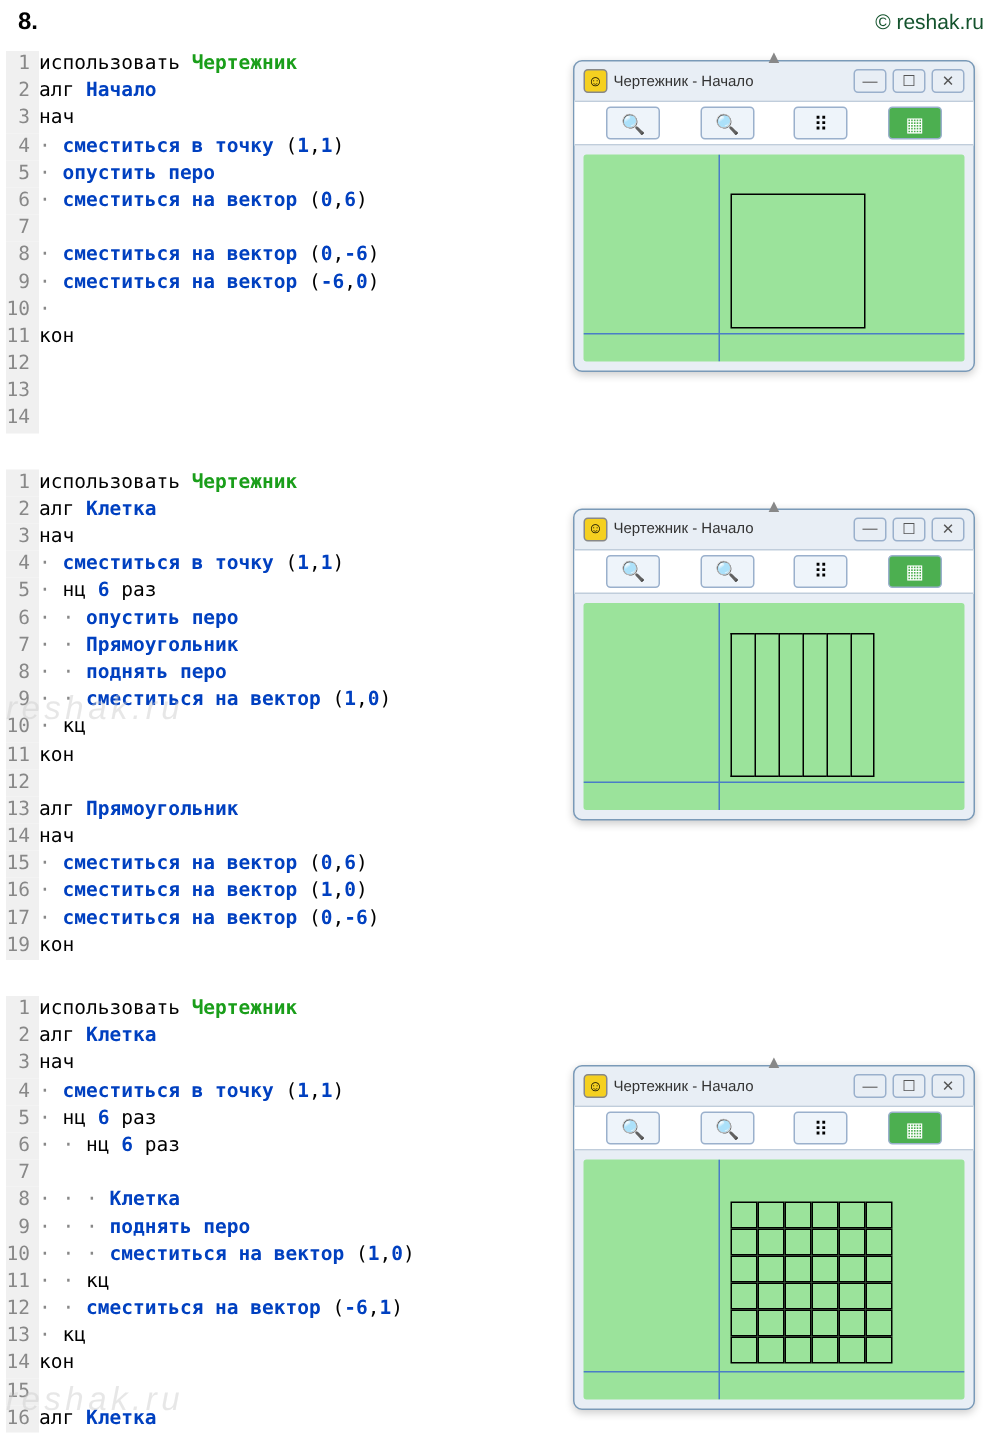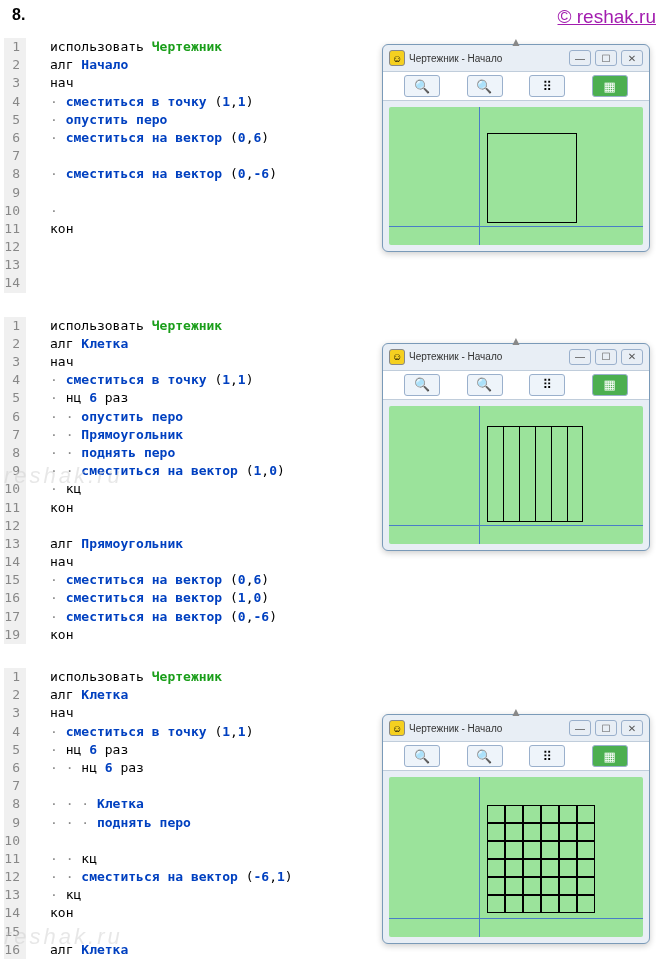--- a/index.html
+++ b/index.html
@@ -1,24 +1,24 @@
 <!DOCTYPE html>
 <html><head>
 <meta charset="utf-8">
 <style>
   * { box-sizing: border-box; margin: 0; padding: 0; }
   body { font-family: Arial, sans-serif; font-size: 13px; width: 668px; background: #fff; position: relative; }
   .header { display: flex; justify-content: space-between; padding: 6px 12px; }
   .task-num { font-weight: bold; font-size: 16px; }
-  .copyright { font-size: 19px; color: #a21caf; text-decoration: underline; }
+  .copyright { font-size: 14px; color: #14532d; }
   .section { position: relative; margin-bottom: 8px; }
   .code-block { padding: 4px 0 4px 4px; font-family: Consolas, monospace; font-size: 13px; line-height: 1.4; width: 360px; }
   .code-line { display: flex; align-items: baseline; }
   .line-num { width: 22px; text-align: right; color: #888; padding-right: 6px; flex-shrink: 0; background: #f0f0f0; user-select: none; }
-  .code-text { white-space: pre; padding-left: 24px; }
+  .code-text { white-space: pre; }
   .kw-green { color: #1a9e1a; font-weight: bold; }
   .kw-blue { color: #0040c0; font-weight: bold; }
   .kw-black { color: #000; }
   .punct { color: #000; }
   .num { color: #0040c0; font-weight: bold; }
   .dot { color: #888; }
   .window { position: absolute; right: 18px; width: 268px; border: 1px solid #7a9ab8; border-radius: 6px; background: #e8eef5; box-shadow: 0 2px 6px rgba(0,0,0,0.2); }
   .window-titlebar { display: flex; align-items: center; height: 26px; padding: 0 6px; gap: 4px; }
   .window-icon { width: 16px; height: 16px; background: #f5d020; border: 1px solid #888; border-radius: 3px; display: inline-flex; align-items: center; justify-content: center; font-size: 10px; }
   .window-title { flex: 1; font-size: 10px; color: #333; }
@@ -76,20 +76,21 @@
       </div>
       <div class="code-line">
         <span class="line-num">7</span>
       </div>
       <div class="code-line">
         <span class="line-num">8</span>
         <span class="code-text"><span class="dot">· </span><span class="kw-blue">сместиться на вектор </span><span class="punct">(</span><span class="num">0</span><span class="punct">,</span><span class="num">-6</span><span class="punct">)</span></span>
       </div>
       <div class="code-line">
         <span class="line-num">9</span>
+        <span class="code-text"><span class="dot">· </span><span class="kw-blue">сместиться на вектор </span><span class="punct">(</span><span class="num">-6</span><span class="punct">,</span><span class="num">0</span><span class="punct">)</span></span>
       </div>
       <div class="code-line">
         <span class="line-num">10</span>
         <span class="code-text"><span class="dot">·</span></span>
       </div>
       <div class="code-line">
         <span class="line-num">11</span>
         <span class="code-text"><span class="kw-black">кон</span></span>
       </div>
       <div class="code-line">
@@ -279,20 +280,21 @@
       <div class="code-line">
         <span class="line-num">8</span>
         <span class="code-text"><span class="dot">· · · </span><span class="kw-blue">Клетка</span></span>
       </div>
       <div class="code-line">
         <span class="line-num">9</span>
         <span class="code-text"><span class="dot">· · · </span><span class="kw-blue">поднять перо</span></span>
       </div>
       <div class="code-line">
         <span class="line-num">10</span>
+        <span class="code-text"><span class="dot">· · · </span><span class="kw-blue">сместиться на вектор </span><span class="punct">(</span><span class="num">1</span><span class="punct">,</span><span class="num">0</span><span class="punct">)</span></span>
       </div>
       <div class="code-line">
         <span class="line-num">11</span>
         <span class="code-text"><span class="dot">· · </span><span class="kw-black">кц</span></span>
       </div>
       <div class="code-line">
         <span class="line-num">12</span>
         <span class="code-text"><span class="dot">· · </span><span class="kw-blue">сместиться на вектор </span><span class="punct">(</span><span class="num">-6</span><span class="punct">,</span><span class="num">1</span><span class="punct">)</span></span>
       </div>
       <div class="code-line">

